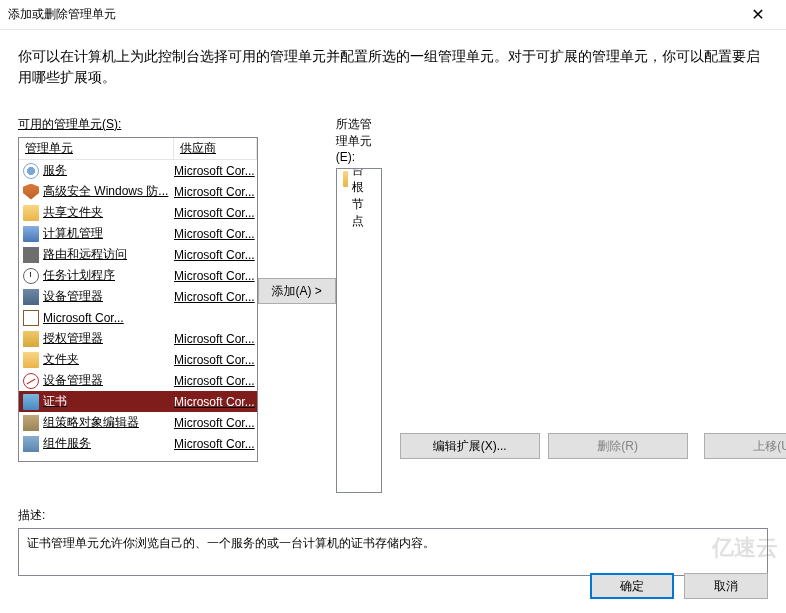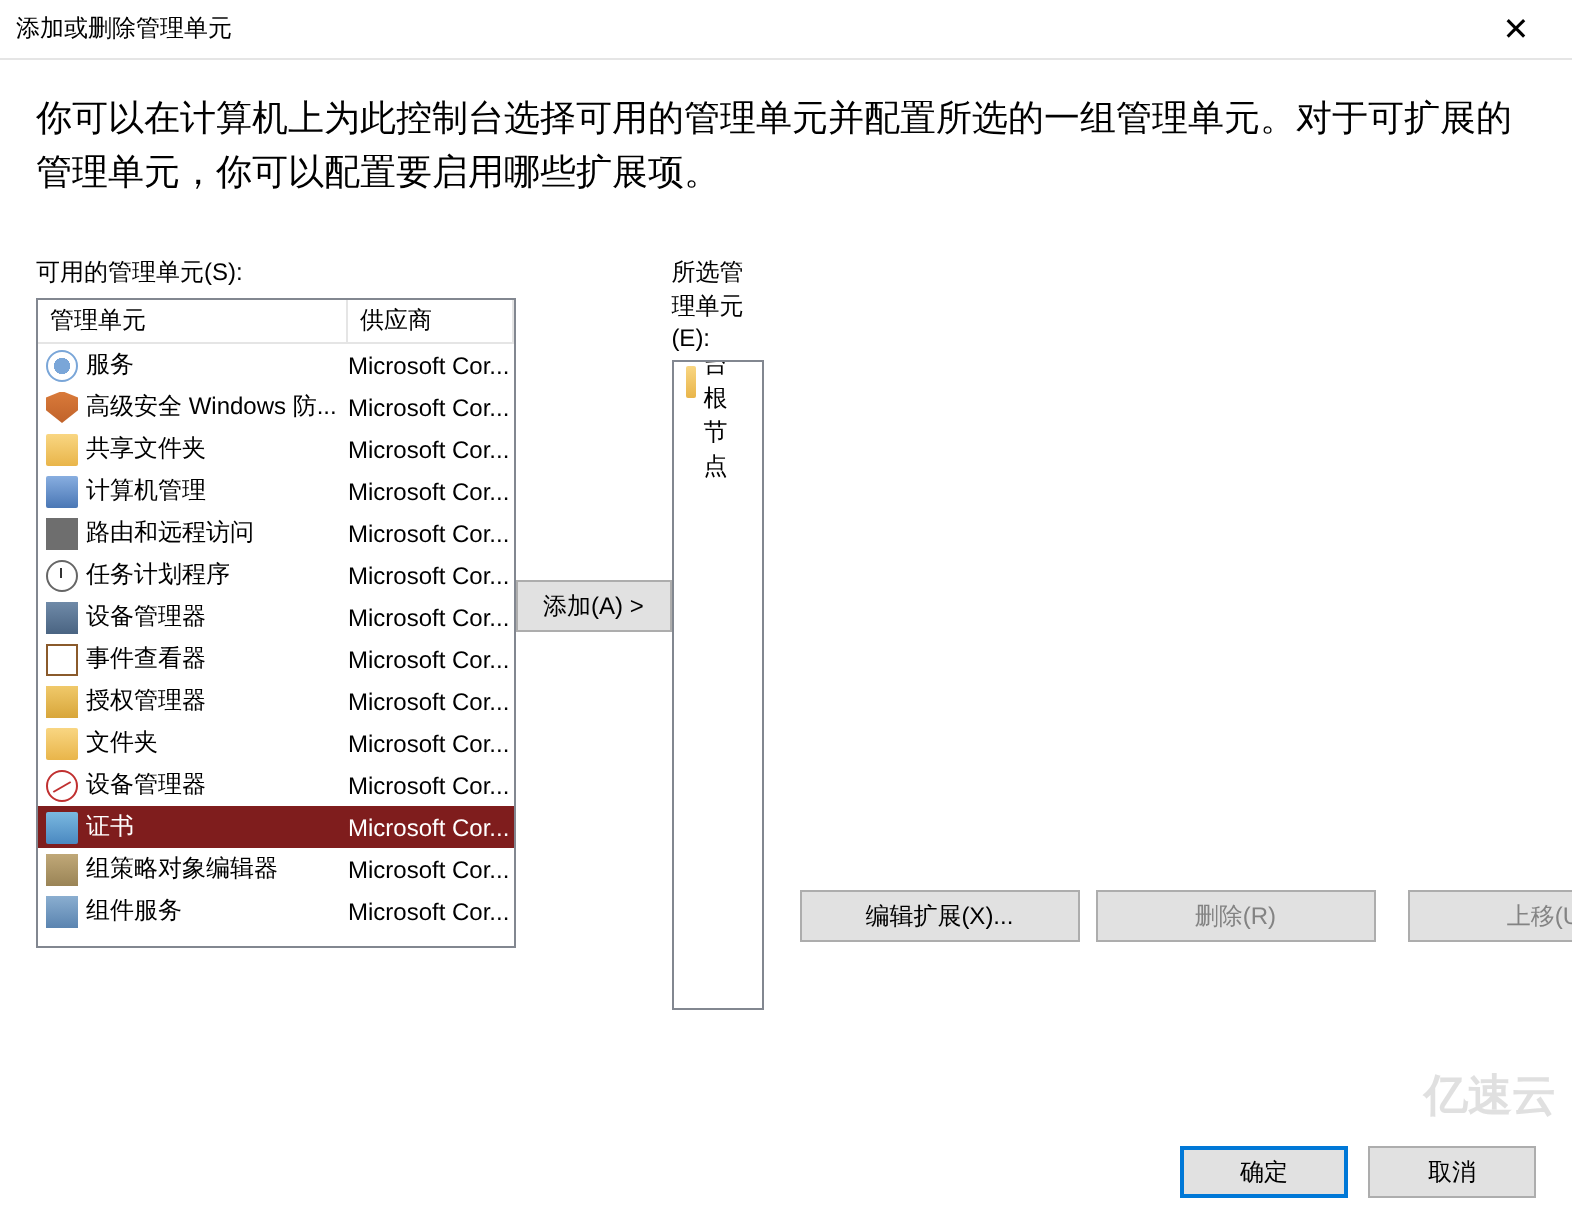--- a/index.html
+++ b/index.html
@@ -1,23 +1,23 @@
 <!DOCTYPE html>
 <html><head>
 <meta charset="utf-8">
 <style>
 * { box-sizing: border-box; margin: 0; padding: 0; }
 body { font-family: "Microsoft YaHei", "Segoe UI", sans-serif; font-size: 12px; background: #fff; width: 786px; height: 613px; position: relative; overflow: hidden; }
 .titlebar { height: 30px; display: flex; align-items: center; padding: 0 8px; border-bottom: 1px solid #e5e5e5; }
 .titlebar .title { flex: 1; font-size: 12px; }
 .close-btn { width: 40px; height: 30px; display: flex; align-items: center; justify-content: center; cursor: pointer; font-size: 16px; font-weight: 300; }
 .content { padding: 16px 18px 0; }
-.instruction { font-size: 18px; line-height: 1.5; margin-bottom: 28px; }
+.instruction { font-size: 14px; line-height: 1.5; margin-bottom: 28px; }
 .main-area { display: flex; gap: 0; align-items: flex-start; }
-.left-panel { width: 295px; }
+.left-panel { width: 295px; text-decoration: underline; }
 .mid-panel { width: 82px; display: flex; justify-content: center; padding-top: 162px; }
 .right-panel { width: 218px; margin-right: 18px; }
 .actions-panel { flex: 1; display: flex; flex-direction: row; gap: 8px; padding-top: 18px; align-items: flex-end; }
 .panel-label { margin-bottom: 4px; font-size: 12px; }
 .listbox { border: 1px solid #828790; height: 325px; background: #fff; overflow-y: scroll; overflow-x: hidden; }
 .listbox.right { overflow: hidden; }
 .list-header { display: flex; background: #fff; border-bottom: 1px solid #e5e5e5; height: 22px; align-items: flex-end; position: sticky; top: 0; }
 .list-header .col { padding: 2px 6px; border-right: 1px solid #e5e5e5; height: 100%; display: flex; align-items: center; font-size: 12px; }
 .col-name { width: 155px; }
 .col-vendor { flex: 1; }
@@ -119,21 +119,20 @@
               <span class="name">任务计划程序</span>
               <span class="vendor">Microsoft Cor...</span>
             </div>
             <div class="list-row">
               <span class="ic icon ic-dev"></span>
               <span class="name">设备管理器</span>
               <span class="vendor">Microsoft Cor...</span>
             </div>
             <div class="list-row">
               <span class="ic icon ic-event"></span>
-              <span class="name">事件查看器</span>
               <span class="vendor">Microsoft Cor...</span>
             </div>
             <div class="list-row">
               <span class="ic icon ic-auth"></span>
               <span class="name">授权管理器</span>
               <span class="vendor">Microsoft Cor...</span>
             </div>
             <div class="list-row">
               <span class="ic icon ic-fold2"></span>
               <span class="name">文件夹</span>
@@ -181,20 +180,24 @@
       <button class="btn btn-action">编辑扩展(X)...</button>
       <button class="btn btn-action" disabled="">删除(R)</button>
       <div class="spacer-lg"></div>
       <button class="btn btn-action" disabled="">上移(U)</button>
       <button class="btn btn-action" disabled="">下移(D)</button>
       <div class="adv-spacer"></div>
       <button class="btn btn-action">高级(V)...</button>
     </div>
   </div>
 
+  <div class="desc-section">
+    <div class="desc-label">描述:</div>
+    <div class="desc-box">证书管理单元允许你浏览自己的、一个服务的或一台计算机的证书存储内容。</div>
+  </div>
 </div>
 
 <div class="footer">
   <button class="btn primary">确定</button>
   <button class="btn">取消</button>
 </div>
 
 <div class="watermark">亿速云</div>
 
 </body></html>

